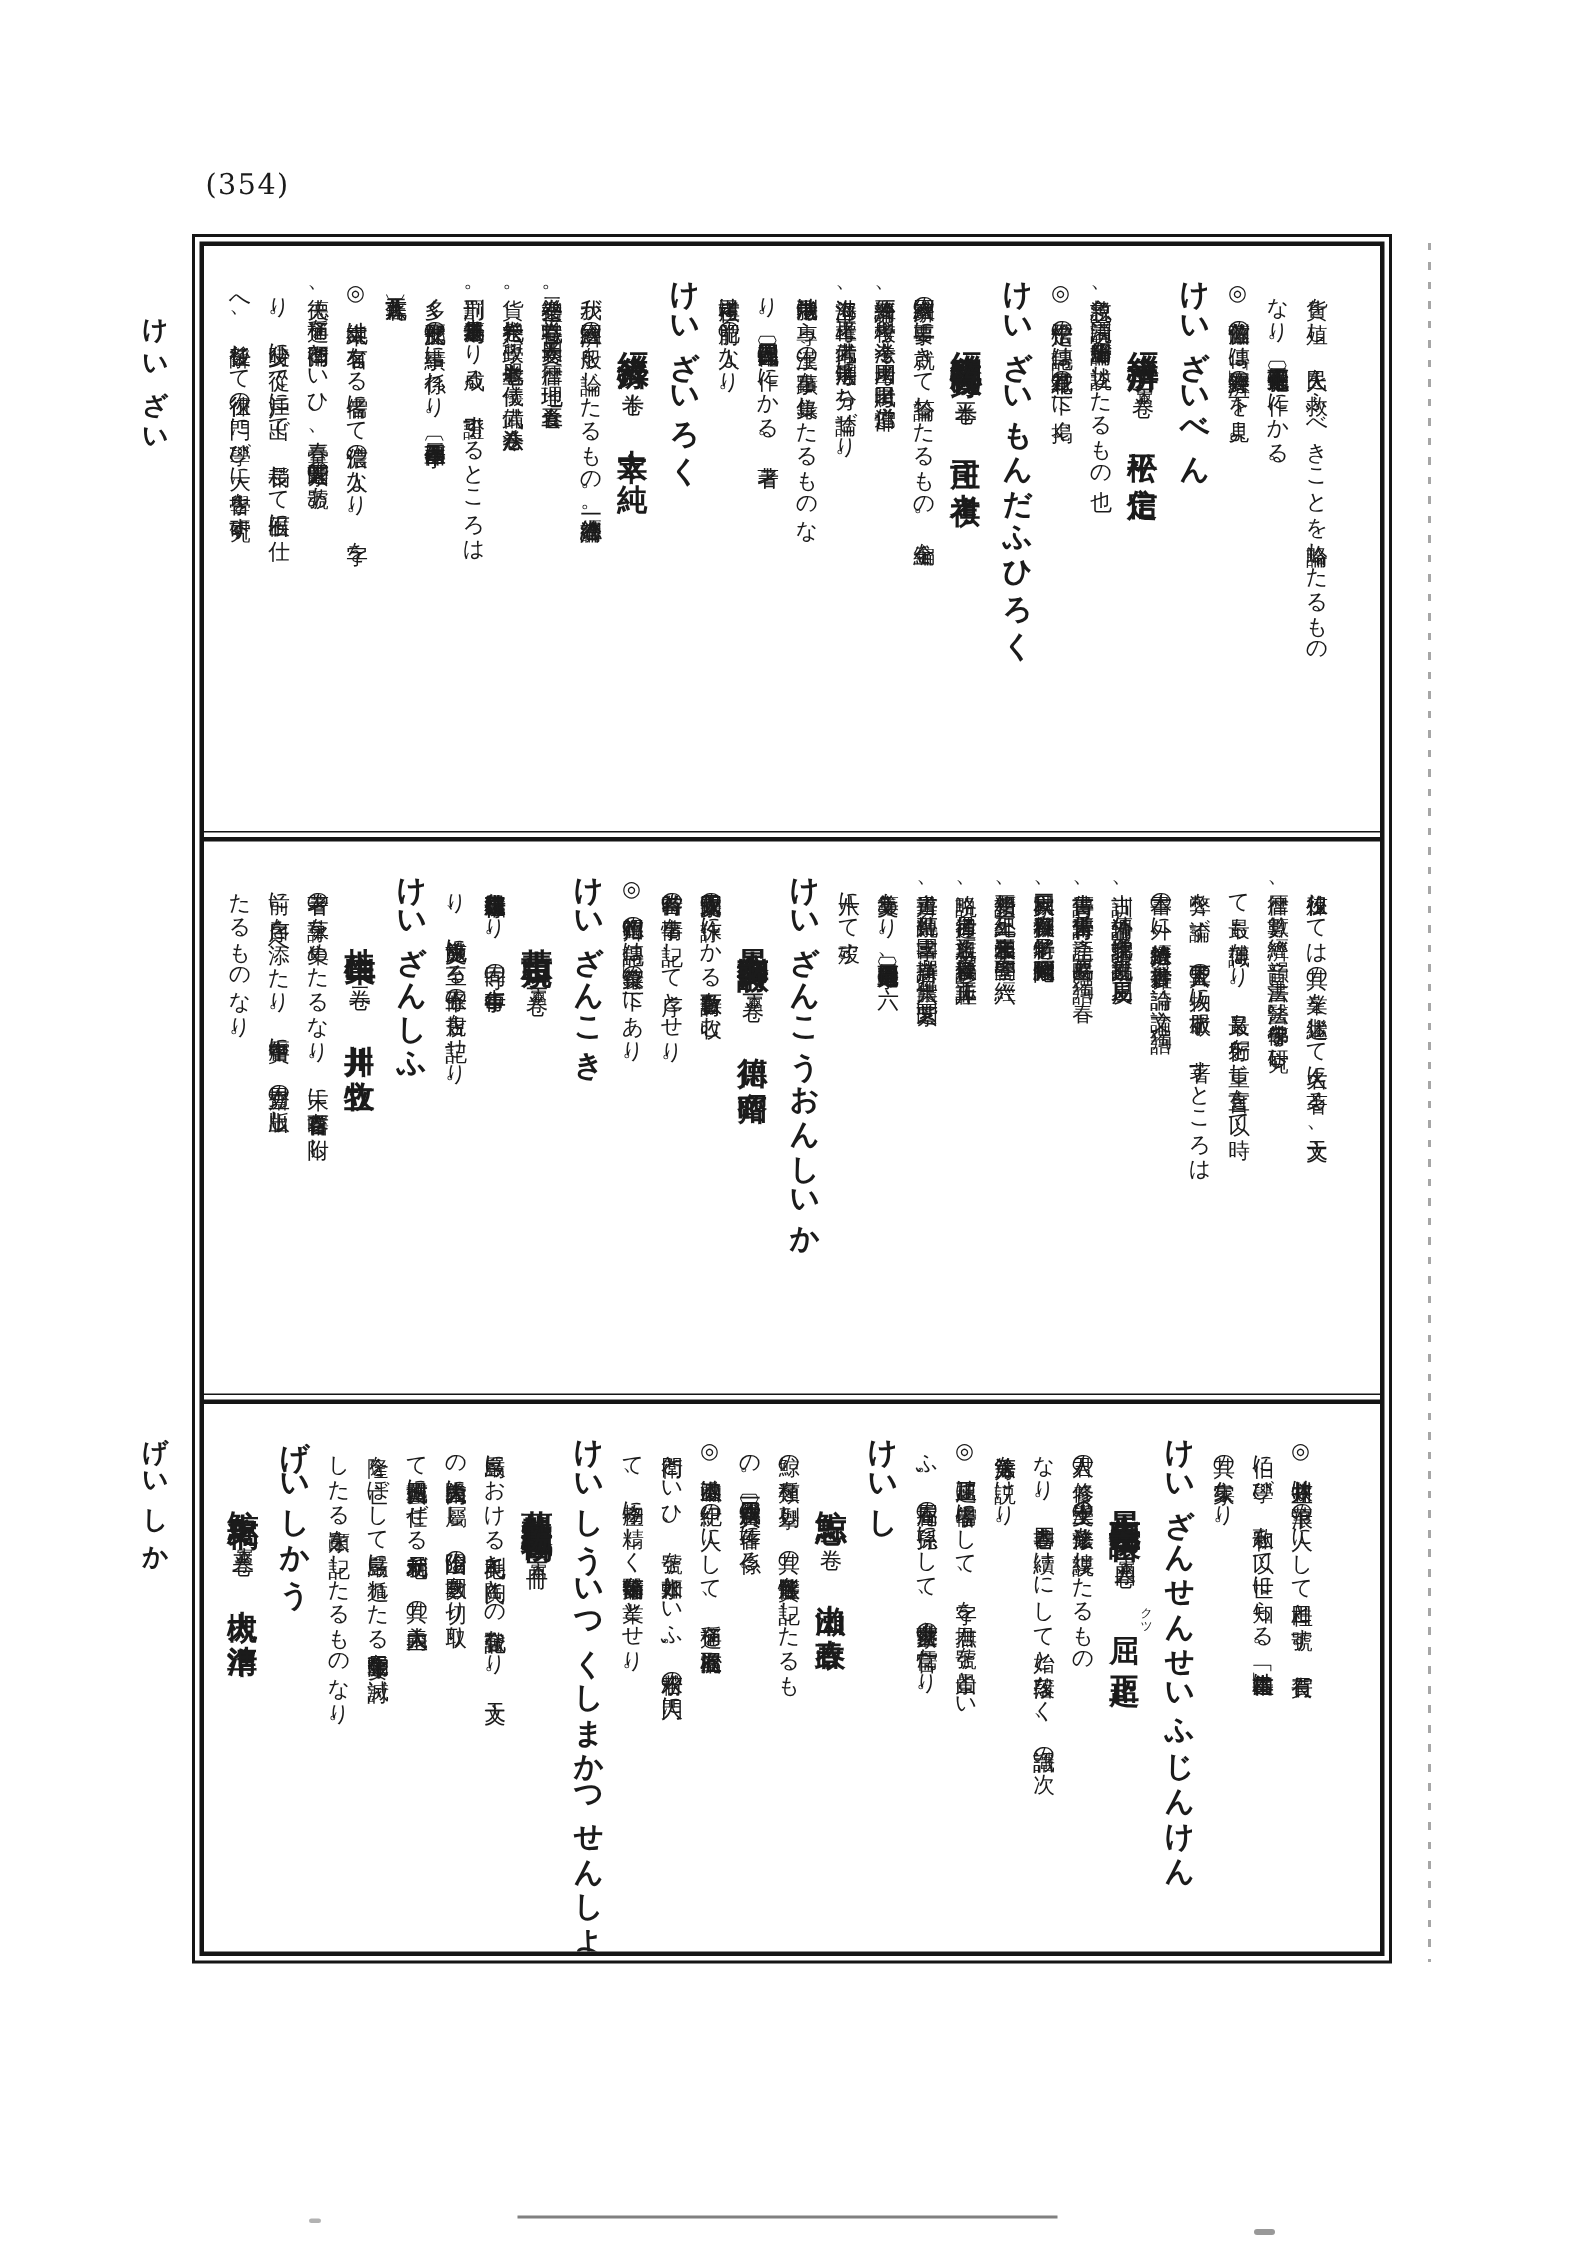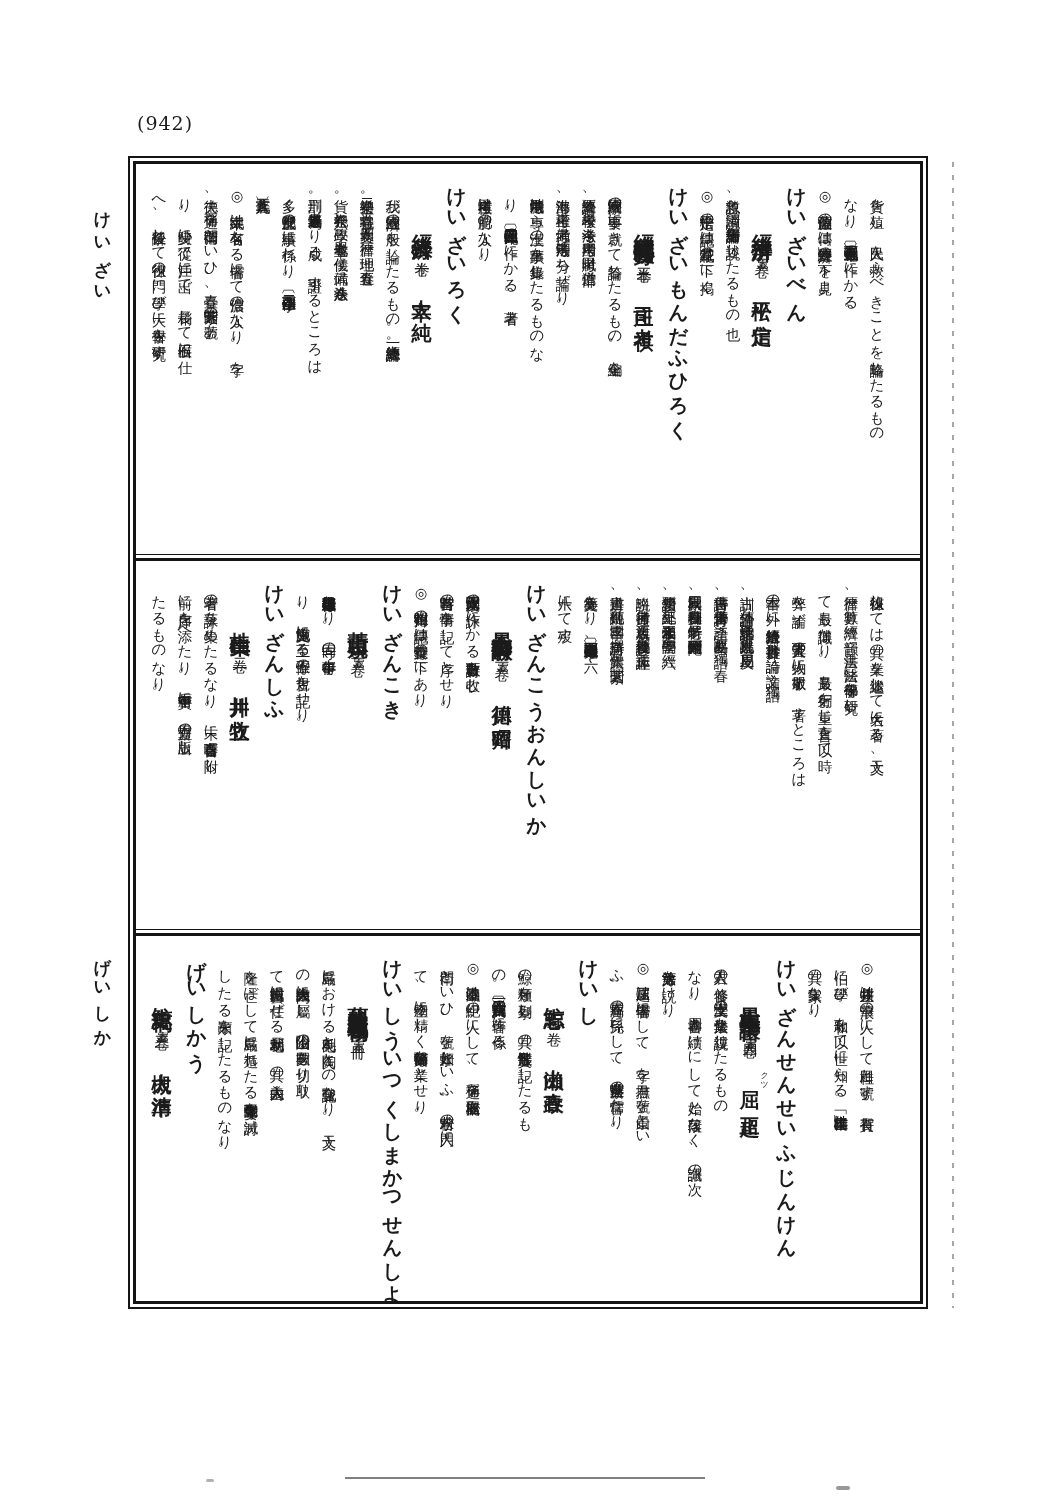--- a/index.html
+++ b/index.html
@@ -77,21 +77,21 @@
     position:absolute;left:345px;top:1477px;width:360px;height:2px;
     background:#4a4a4a;opacity:.7;
   }
   .artifact-blob-1{position:absolute;left:836px;top:1486px;width:14px;height:4px;background:#555;border-radius:2px;opacity:.6;}
   .artifact-blob-2{position:absolute;left:206px;top:1479px;width:8px;height:3px;background:#666;border-radius:2px;opacity:.5;}
 </style>
 </head>
 <body>
 
 <div>
-  <div class="page-number">(942)</div>
+  <div class="page-number">(354)</div>
   <div class="margin-label top">けいざい</div>
   <div class="margin-label bottom">げいしか</div>
 
   <div class="frame">
     <div class="frame-inner">
       <div class="band band-0">
           <div class="c">貨を殖し、人民を救ふべきことを略論したるもの</div>
           <div class="c">なり。弘化四年丁未〔二五〇七〕正月の作にかゝる。</div>
           <div class="c">◎佐藤信淵の傳は「經濟要錄」の下を見よ。</div>
           <div class="h">けいざいべん</div>

